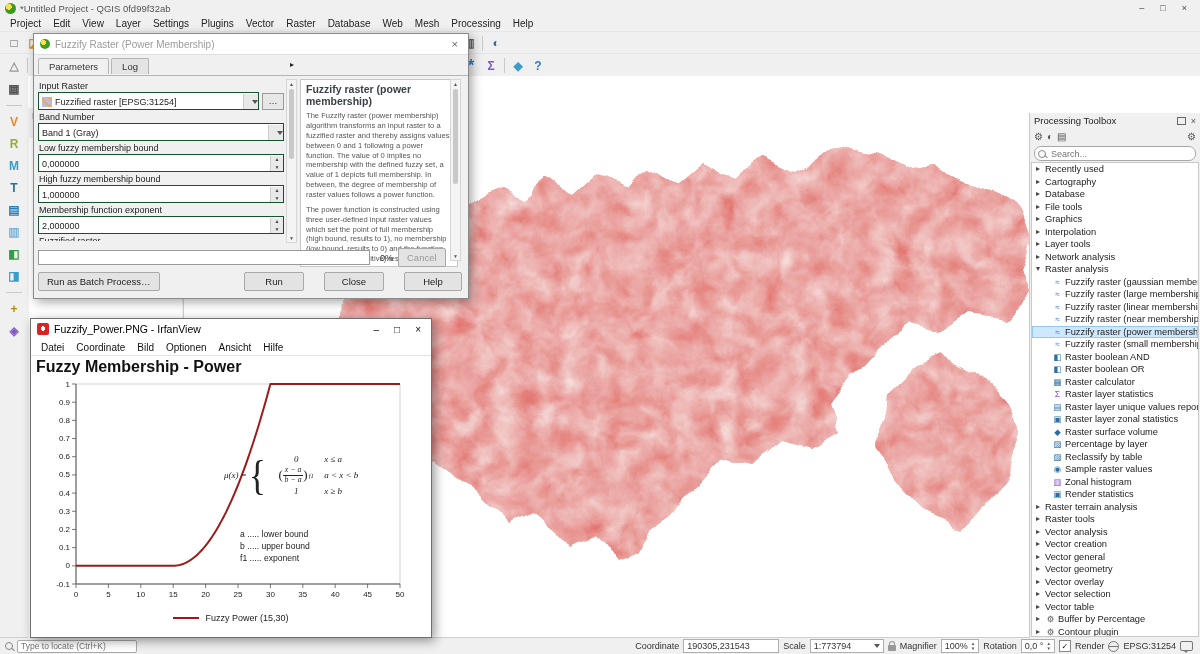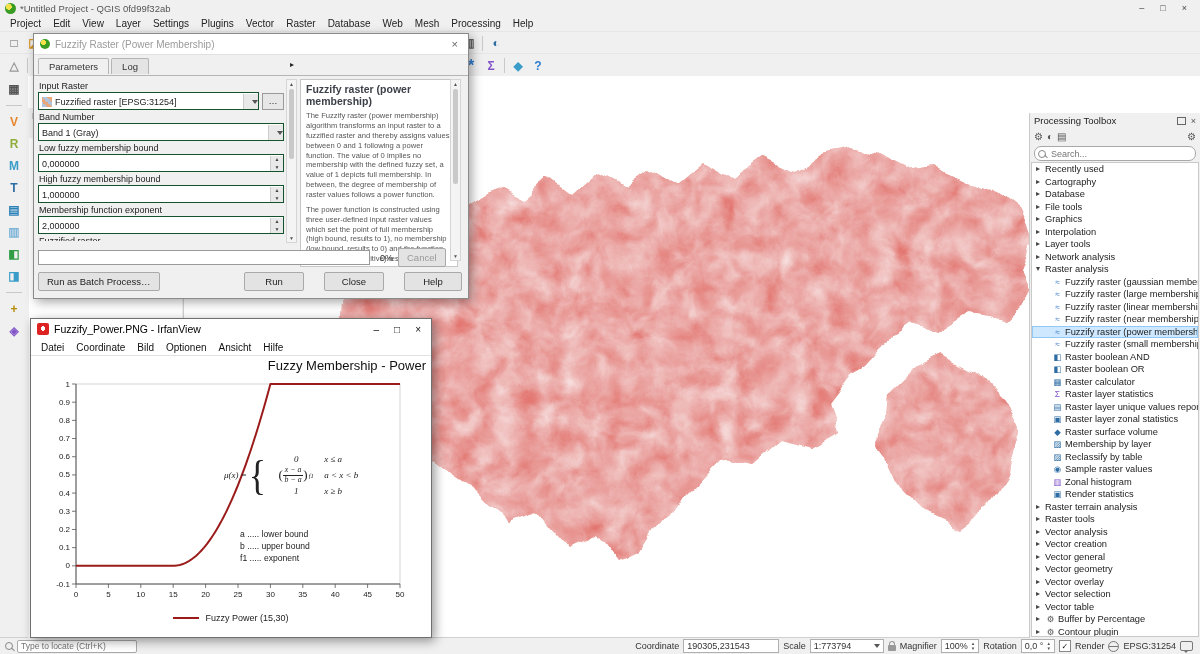--- a/index.html
+++ b/index.html
@@ -88,21 +88,21 @@
   
   .iv{position:absolute;left:30px;top:318px;width:400px;height:318px;background:#fff;border:1px solid #6f6f6f;box-shadow:3px 3px 10px rgba(0,0,0,.4);z-index:11;}
   .iv-titlebar{height:20px;background:#fff;display:flex;align-items:center;gap:5px;padding:0 6px;}
   .iv-icon{width:12px;height:12px;border-radius:2px;background:radial-gradient(circle at 50% 45%,#fff 0 25%,#d22 27% 100%);flex:0 0 auto;}
   .iv-title{font-size:10.5px;color:#000;}
   .iv-controls{margin-left:auto;display:flex;gap:15px;font-size:10px;color:#111;padding-right:4px;}
   .iv-menubar{height:16px;display:flex;align-items:center;border-bottom:1px solid #e2e2e2;padding-left:4px;}
   .iv-menu-item{padding:1px 6px;font-size:10px;color:#111;}
   .iv-client{position:absolute;top:37px;left:1px;right:1px;bottom:1px;background:#fff;}
   .iv-chart{position:absolute;left:4px;top:2px;width:390px;height:274px;}
-  .iv-chart-title{text-align:right;font-size:13px;font-weight:normal;color:#111;height:18px;}
+  .iv-chart-title{text-align:left;font-size:16px;font-weight:bold;color:#111;height:18px;}
   .iv-legend{display:flex;justify-content:center;align-items:center;gap:6px;font-size:9px;color:#222;height:16px;}
   .legend-line{width:26px;height:2px;}
   .formula{position:absolute;left:188px;top:96px;display:flex;align-items:center;font-size:9px;color:#222;font-family:"Liberation Serif",serif;font-style:italic;}
   .f-brace{font-size:36px;font-weight:200;transform:scaleY(1.2);margin:0 2px;font-style:normal;color:#222;}
   .f-rows{display:flex;flex-direction:column;gap:2px;}
   .f-row{display:flex;align-items:center;}
   .f-expr{display:inline-flex;align-items:center;justify-content:center;min-width:56px;}
   .f-cond{min-width:50px;}
   .frac{display:inline-flex;flex-direction:column;text-align:center;font-size:7.8px;line-height:1.1;}
   .num{border-bottom:1px solid #222;padding:0 2px;}
@@ -383,21 +383,21 @@
         <div class="trow" style="padding-left: 20px;">
           <span class="aicon" style="color: rgb(46, 109, 164);">▣</span>
           <span>Raster layer zonal statistics</span>
         </div>
         <div class="trow" style="padding-left: 20px;">
           <span class="aicon" style="color: rgb(46, 109, 164);">◆</span>
           <span>Raster surface volume</span>
         </div>
         <div class="trow" style="padding-left: 20px;">
           <span class="aicon" style="color: rgb(46, 109, 164);">▨</span>
-          <span>Membership by layer</span>
+          <span>Percentage by layer</span>
         </div>
         <div class="trow" style="padding-left: 20px;">
           <span class="aicon" style="color: rgb(46, 109, 164);">▨</span>
           <span>Reclassify by table</span>
         </div>
         <div class="trow" style="padding-left: 20px;">
           <span class="aicon" style="color: rgb(46, 109, 164);">◉</span>
           <span>Sample raster values</span>
         </div>
         <div class="trow" style="padding-left: 20px;">

